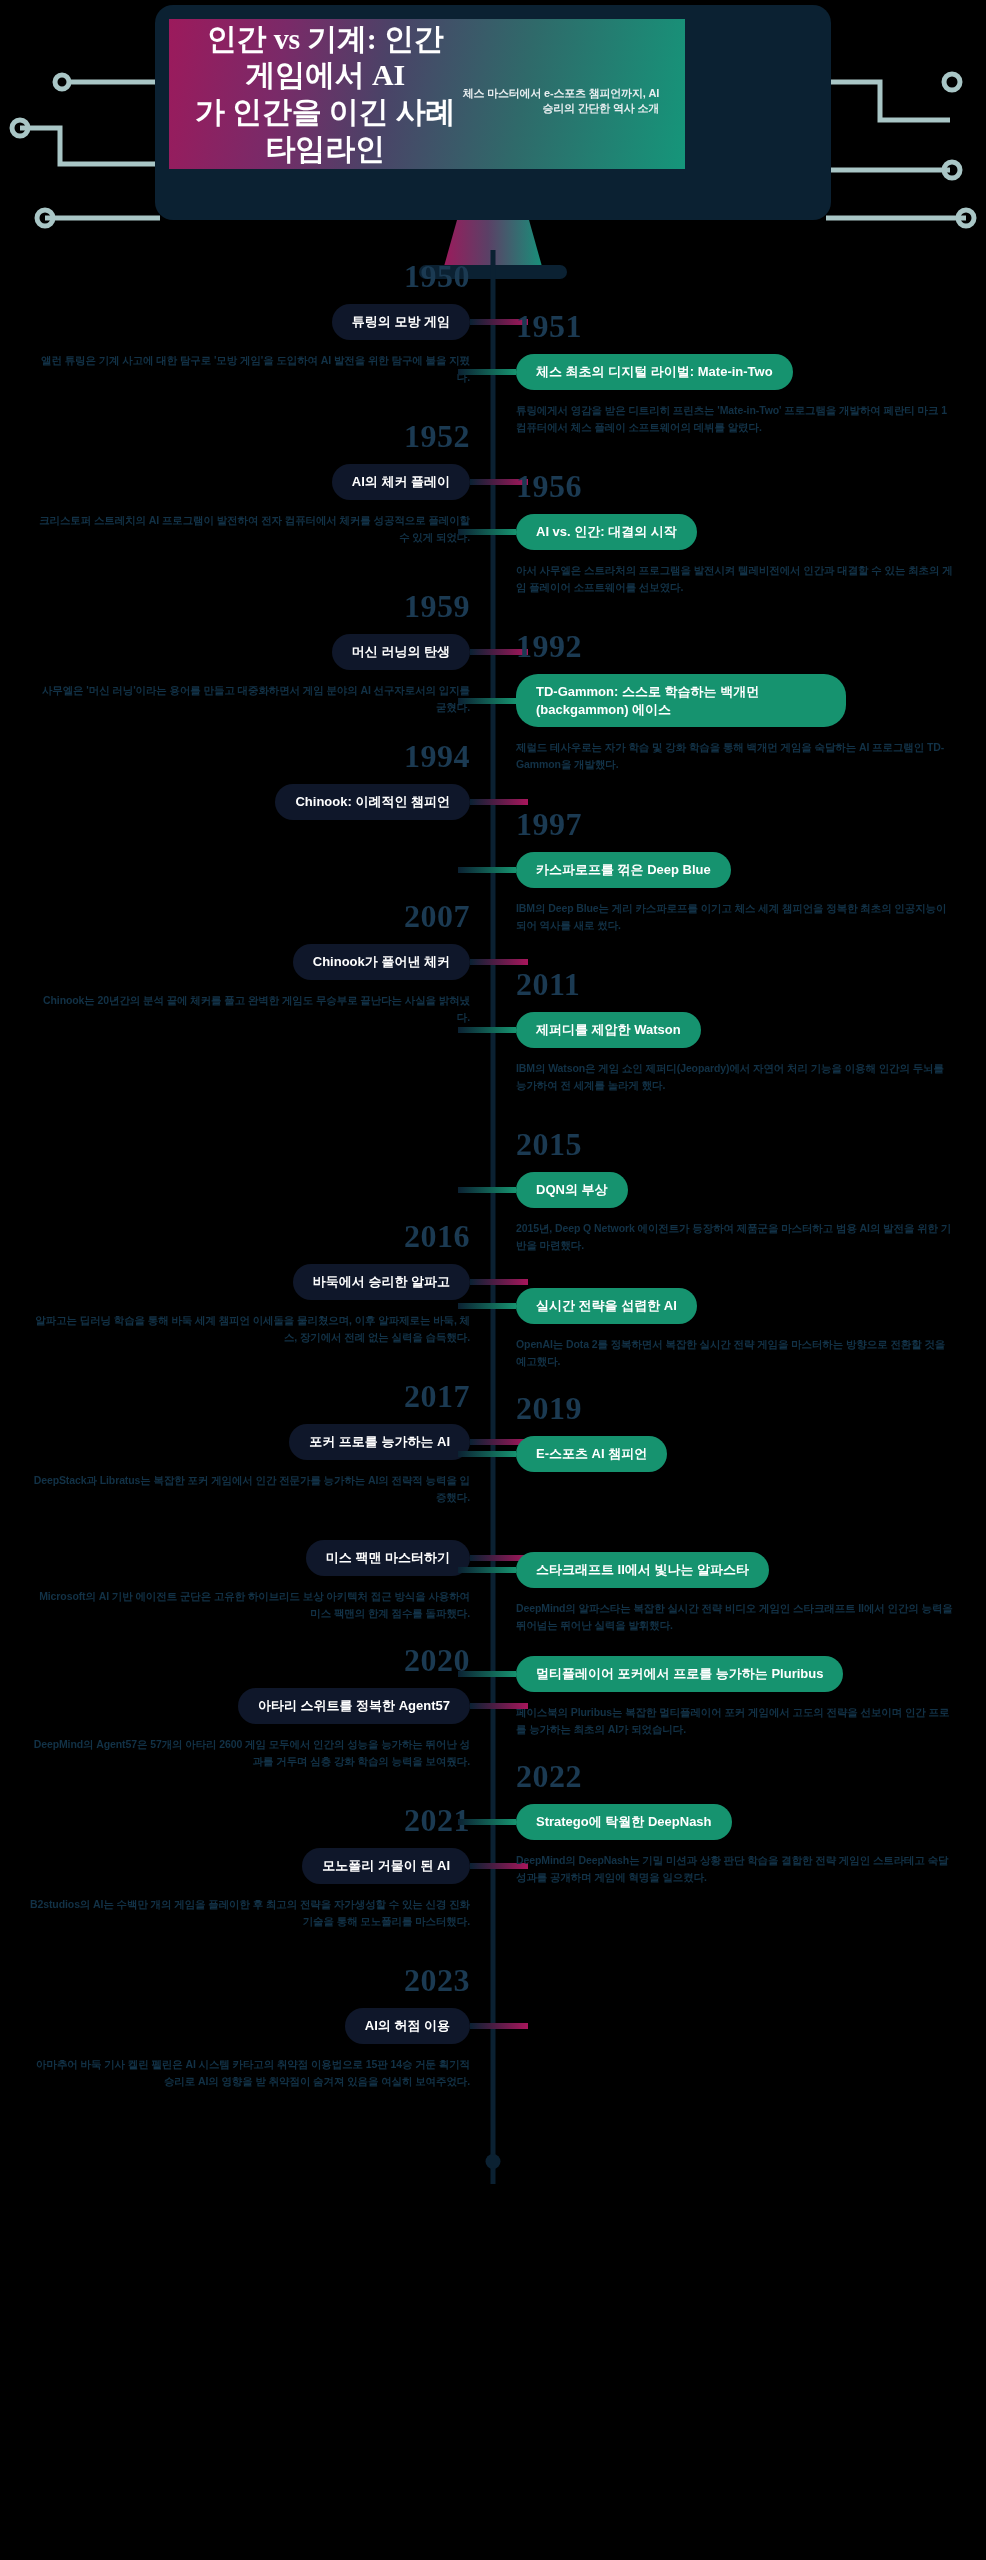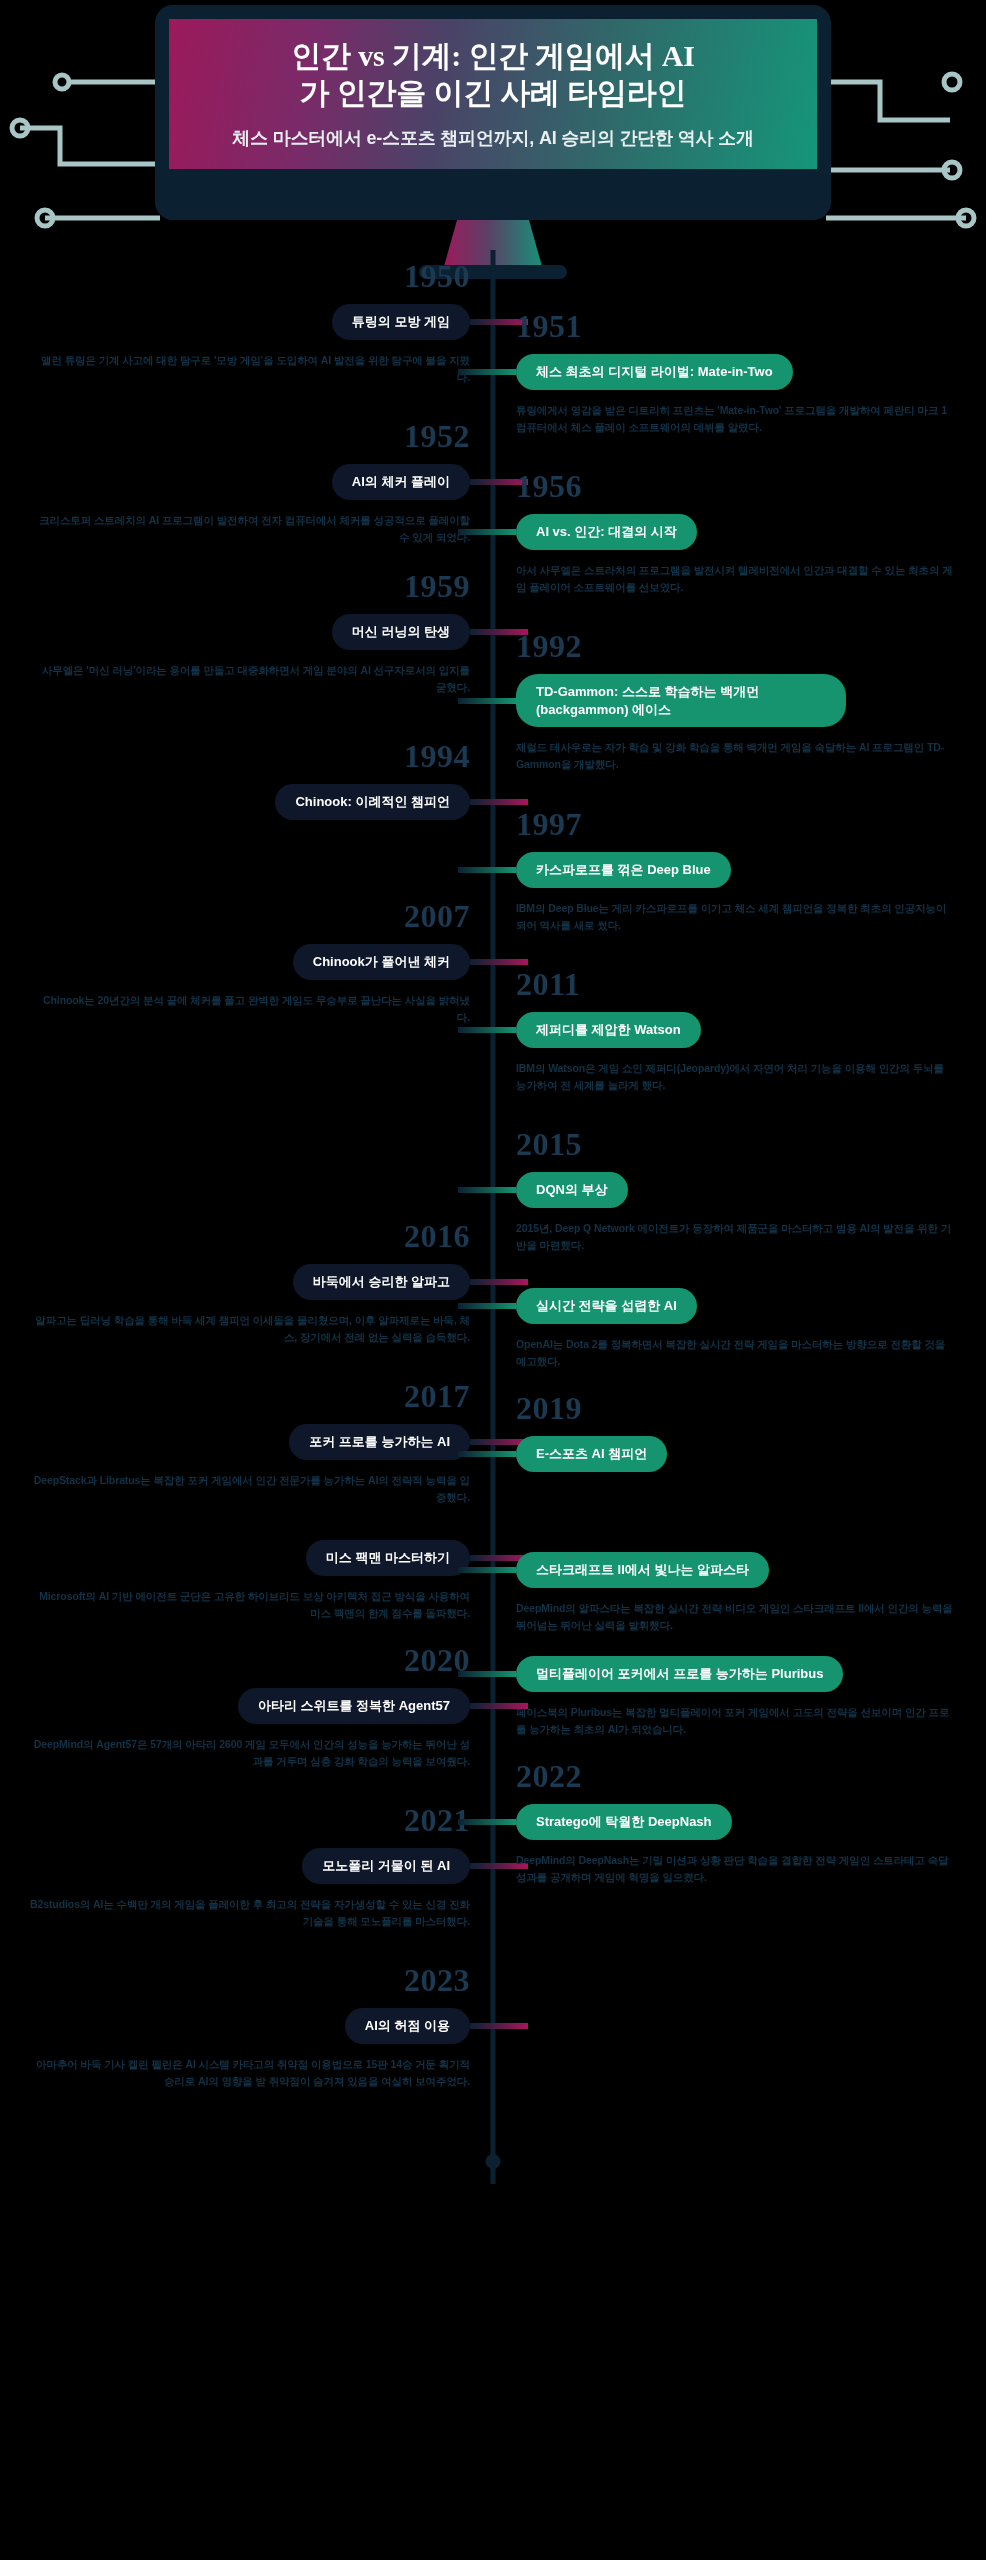--- a/index.html
+++ b/index.html
@@ -11,33 +11,33 @@
   }
 
   
   .monitor-wrap{ position:relative; width:986px; height:250px; }
   .circuits{ position:absolute; inset:0; }
   .monitor{
     position:absolute; left:155px; top:5px; width:676px; height:215px;
     background:#0b2132; border-radius:18px;
   }
   .screen{
-    position:absolute; left:14px; top:14px; width:648px; height:150px;
+    position:absolute; left:14px; top:14px; width:516px; height:150px;
     background:linear-gradient(100deg,#9c1a5c 0%,#7a2a68 22%,#4a4367 42%,#2f6a6a 68%,#15967a 100%);
-    display:flex; flex-direction:column; align-items:center; justify-content:center;
+    display:flex; flex-direction:row; align-items:center; justify-content:center;
     padding:0 26px;
   }
   .hero-title{
     font-family:"Liberation Serif", serif;
     font-size:30px; font-weight:700; color:#fff; text-align:center;
     line-height:1.22; letter-spacing:-.2px;
   }
   .hero-sub{
-    margin-top:14px; font-size:18px; font-weight:700; color:#e9eef0;
-    text-align:left; letter-spacing:-.2px;
+    margin-top:14px; font-size:11px; font-weight:700; color:#e9eef0;
+    text-align:right; letter-spacing:-.2px;
   }
   .neck{
     position:absolute; left:443px; top:220px; width:100px; height:50px;
     background:linear-gradient(90deg,#9c1a5c 0%,#5b4066 45%,#17917a 100%);
     clip-path:polygon(14% 0,86% 0,100% 100%,0% 100%);
   }
   .base{
     position:absolute; left:419px; top:265px; width:148px; height:14px;
     background:#0b2132; border-radius:8px;
   }
@@ -122,21 +122,21 @@
   <div class="neck"></div>
   <div class="base"></div>
 </div>
 
 <div class="timeline" id="timeline" style="height: 1934px;">
   <div class="spine"></div>
 <div class="side left" style="top: 10px;"><div class="year">1950</div><div class="pillwrap"><span class="pill pink">튜링의 모방 게임<span class="connector"></span></span></div><div class="desc">앨런 튜링은 기계 사고에 대한 탐구로 '모방 게임'을 도입하여 AI 발전을 위한 탐구에 불을 지폈다.</div></div>
     <div class="side right" style="top: 60px;"><div class="year">1951</div><div class="pillwrap"><span class="pill teal">체스 최초의 디지털 라이벌: Mate-in-Two<span class="connector"></span></span></div><div class="desc">튜링에게서 영감을 받은 디트리히 프린츠는 'Mate-in-Two' 프로그램을 개발하여 페란티 마크 1 컴퓨터에서 체스 플레이 소프트웨어의 데뷔를 알렸다.</div></div>
     <div class="side left" style="top: 170px;"><div class="year">1952</div><div class="pillwrap"><span class="pill pink">AI의 체커 플레이<span class="connector"></span></span></div><div class="desc">크리스토퍼 스트레치의 AI 프로그램이 발전하여 전자 컴퓨터에서 체커를 성공적으로 플레이할 수 있게 되었다.</div></div>
     <div class="side right" style="top: 220px;"><div class="year">1956</div><div class="pillwrap"><span class="pill teal">AI vs. 인간: 대결의 시작<span class="connector"></span></span></div><div class="desc">아서 사무엘은 스트라처의 프로그램을 발전시켜 텔레비전에서 인간과 대결할 수 있는 최초의 게임 플레이어 소프트웨어를 선보였다.</div></div>
-    <div class="side left" style="top: 320px;"><div class="year">1959</div><div class="pillwrap"><span class="pill pink">머신 러닝의 탄생<span class="connector"></span></span></div><div class="desc">사무엘은 '머신 러닝'이라는 용어를 만들고 대중화하면서 게임 분야의 AI 선구자로서의 입지를 굳혔다.</div></div>
+    <div class="side left" style="top: 340px;"><div class="year">1959</div><div class="pillwrap"><span class="pill pink">머신 러닝의 탄생<span class="connector"></span></span></div><div class="desc">사무엘은 '머신 러닝'이라는 용어를 만들고 대중화하면서 게임 분야의 AI 선구자로서의 입지를 굳혔다.</div></div>
     <div class="side right" style="top: 380px;"><div class="year">1992</div><div class="pillwrap"><span class="pill teal">TD-Gammon: 스스로 학습하는 백개먼 (backgammon) 에이스<span class="connector"></span></span></div><div class="desc">제럴드 테사우로는 자가 학습 및 강화 학습을 통해 백개먼 게임을 숙달하는 AI 프로그램인 TD-Gammon을 개발했다.</div></div>
     <div class="side left" style="top: 490px;"><div class="year">1994</div><div class="pillwrap"><span class="pill pink">Chinook: 이례적인 챔피언<span class="connector"></span></span></div></div>
     <div class="side right" style="top: 558px;"><div class="year">1997</div><div class="pillwrap"><span class="pill teal">카스파로프를 꺾은 Deep Blue<span class="connector"></span></span></div><div class="desc">IBM의 Deep Blue는 게리 카스파로프를 이기고 체스 세계 챔피언을 정복한 최초의 인공지능이 되어 역사를 새로 썼다.</div></div>
     <div class="side left" style="top: 650px;"><div class="year">2007</div><div class="pillwrap"><span class="pill pink">Chinook가 풀어낸 체커<span class="connector"></span></span></div><div class="desc">Chinook는 20년간의 분석 끝에 체커를 풀고 완벽한 게임도 무승부로 끝난다는 사실을 밝혀냈다.</div></div>
     <div class="side right" style="top: 718px;"><div class="year">2011</div><div class="pillwrap"><span class="pill teal">제퍼디를 제압한 Watson<span class="connector"></span></span></div><div class="desc">IBM의 Watson은 게임 쇼인 제퍼디(Jeopardy)에서 자연어 처리 기능을 이용해 인간의 두뇌를 능가하여 전 세계를 놀라게 했다.</div></div>
     <div class="side right" style="top: 878px;"><div class="year">2015</div><div class="pillwrap"><span class="pill teal">DQN의 부상<span class="connector"></span></span></div><div class="desc">2015년, Deep Q Network 에이전트가 등장하여 제품군을 마스터하고 범용 AI의 발전을 위한 기반을 마련했다.</div></div>
     <div class="side right" style="top: 1038px;"><div class="pillwrap"><span class="pill teal">실시간 전략을 섭렵한 AI<span class="connector"></span></span></div><div class="desc">OpenAI는 Dota 2를 정복하면서 복잡한 실시간 전략 게임을 마스터하는 방향으로 전환할 것을 예고했다.</div></div>
     <div class="side left" style="top: 970px;"><div class="year">2016</div><div class="pillwrap"><span class="pill pink">바둑에서 승리한 알파고<span class="connector"></span></span></div><div class="desc">알파고는 딥러닝 학습을 통해 바둑 세계 챔피언 이세돌을 물리쳤으며, 이후 알파제로는 바둑, 체스, 장기에서 전례 없는 실력을 습득했다.</div></div>
     <div class="side left" style="top: 1130px;"><div class="year">2017</div><div class="pillwrap"><span class="pill pink">포커 프로를 능가하는 AI<span class="connector"></span></span></div><div class="desc">DeepStack과 Libratus는 복잡한 포커 게임에서 인간 전문가를 능가하는 AI의 전략적 능력을 입증했다.</div></div>
     <div class="side left" style="top: 1290px;"><div class="pillwrap"><span class="pill pink">미스 팩맨 마스터하기<span class="connector"></span></span></div><div class="desc">Microsoft의 AI 기반 에이전트 군단은 고유한 하이브리드 보상 아키텍처 접근 방식을 사용하여 미스 팩맨의 한계 점수를 돌파했다.</div></div>

